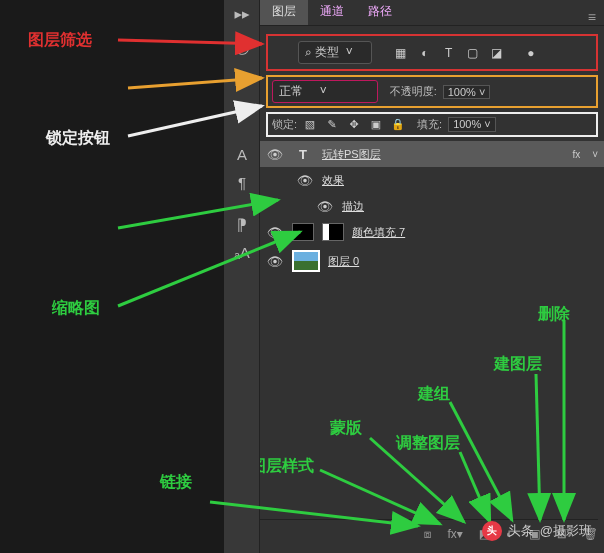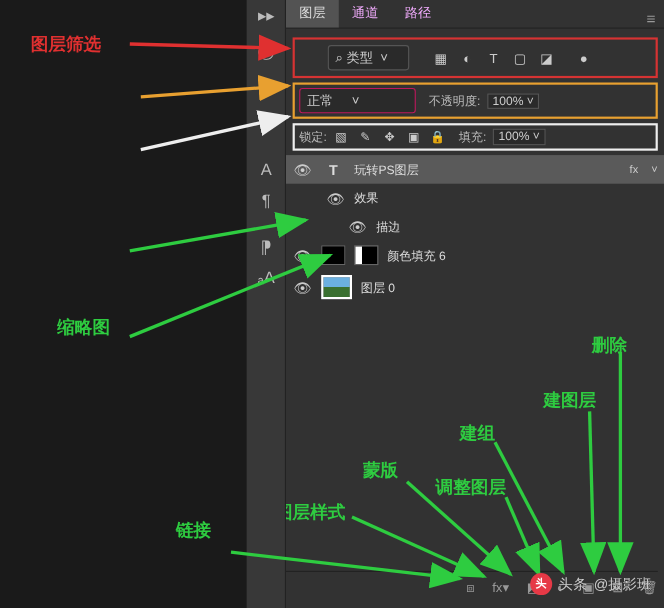--- a/index.html
+++ b/index.html
@@ -26,21 +26,21 @@
 .li { width: 14px; height: 14px; display: flex; align-items: center; justify-content: center; color: #ccc; font-size: 11px; }
 .layers { margin-top: 4px; }
 .layer-row { display: flex; align-items: center; height: 26px; padding: 0 6px; gap: 8px; }
 .layer-row.selected { background: #5a5a5a; }
 .eye { width: 18px; text-align: center; color: #ccc; font-size: 13px; }
 .thumb { width: 22px; height: 18px; display: flex; align-items: center; justify-content: center; font-size: 13px; }
 .thumb.T { color: #ddd; font-weight: bold; }
 .thumb.swatch { background: #000; border: 1px solid #666; }
 .thumb.mask { border: 1px solid #666; background: linear-gradient(to right, #fff 30%, #000 30%); }
 .thumb.img { background: linear-gradient(to bottom, #6bb0e0 50%, #3a7030 50%); border: 2px solid #fff; width: 28px; height: 22px; }
-.layer-name { font-size: 11px; color: #ddd; }
+.layer-name { font-size: 11px; color: #ddd; text-decoration: underline; }
 .fx { margin-left: auto; font-size: 10px; color: #ccc; }
 .sub { padding-left: 36px; }
 .bottom-bar { position: absolute; bottom: 10px; left: 260px; right: 6px; height: 24px; display: flex; align-items: center; justify-content: flex-end; gap: 16px; border-top: 1px solid #222; padding-top: 4px; }
 .bb-icon { color: #999; font-size: 12px; }
 
 .annot { position: absolute; font-size: 16px; font-weight: bold; white-space: nowrap; }
 .red { color: #e03030; }
 .orange { color: #e8a030; }
 .white { color: #eee; }
 .green { color: #2ecc40; }
@@ -49,21 +49,22 @@
 .arrow-line { stroke-width: 3; fill: none; }
 
 .watermark { position: absolute; bottom: 12px; right: 12px; display: flex; align-items: center; gap: 6px; color: #ccc; font-size: 13px; }
 .wm-logo { width: 20px; height: 20px; border-radius: 50%; background: #e63946; color: #fff; display: flex; align-items: center; justify-content: center; font-size: 10px; font-weight: bold; }
 </style>
 </head>
 <body>
 
 <div class="left-panel">
   <div class="annot red" style="top:30px;left:28px">图层筛选</div>
-  <div class="annot green" style="top:288px;left:52px">缩略图</div>
+  <div class="annot white" style="top:128px;left:46px">锁定按钮</div>
+  <div class="annot green" style="top:298px;left:52px">缩略图</div>
   <div class="annot green" style="top:472px;left:160px">链接</div>
   <div class="annot green" style="position:absolute;top:456px;left:250px">图层样式</div>
   <div class="annot green" style="position:absolute;top:418px;left:330px">蒙版</div>
   <div class="annot green" style="position:absolute;top:433px;left:396px">调整图层</div>
   <div class="annot green" style="position:absolute;top:384px;left:418px">建组</div>
   <div class="annot green" style="position:absolute;top:354px;left:494px">建图层</div>
   <div class="annot green" style="position:absolute;top:304px;left:538px">删除</div>
 </div>
 
 <div class="vert-strip">
@@ -128,21 +129,21 @@
       <span class="layer-name">效果</span>
     </div>
     <div class="layer-row sub" style="padding-left:56px">
       <span class="eye">👁</span>
       <span class="layer-name">描边</span>
     </div>
     <div class="layer-row">
       <span class="eye">👁</span>
       <span class="thumb swatch"></span>
       <span class="thumb mask"></span>
-      <span class="layer-name">颜色填充 6</span>
+      <span class="layer-name">颜色填充 7</span>
     </div>
     <div class="layer-row" style="height:32px">
       <span class="eye">👁</span>
       <span class="thumb img"></span>
       <span class="layer-name">图层 0</span>
     </div>
   </div>
 </div>
 
 <div class="bottom-bar">

